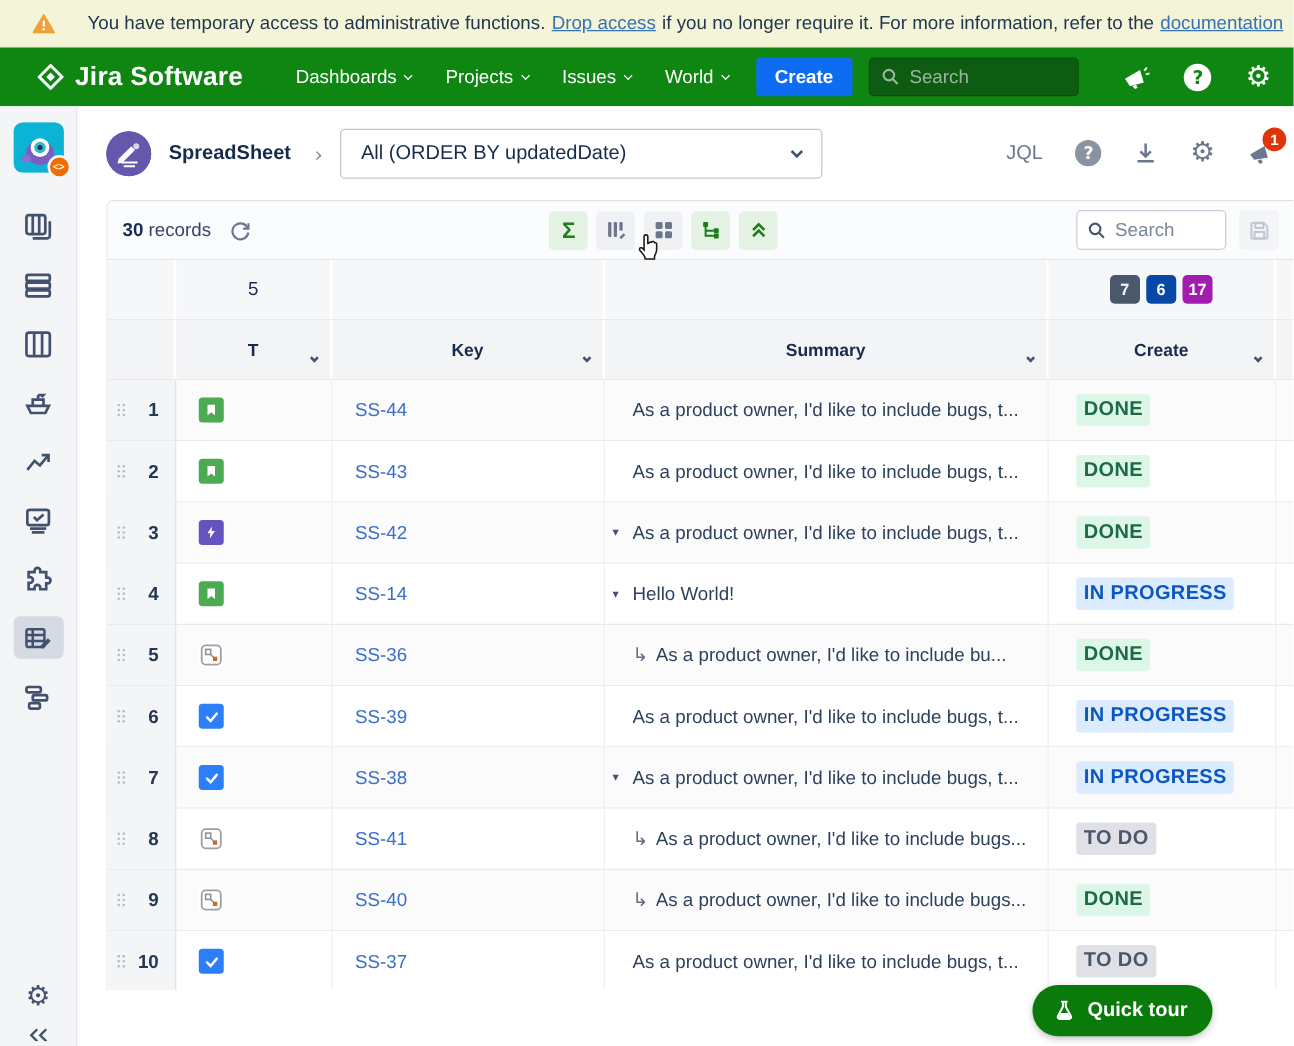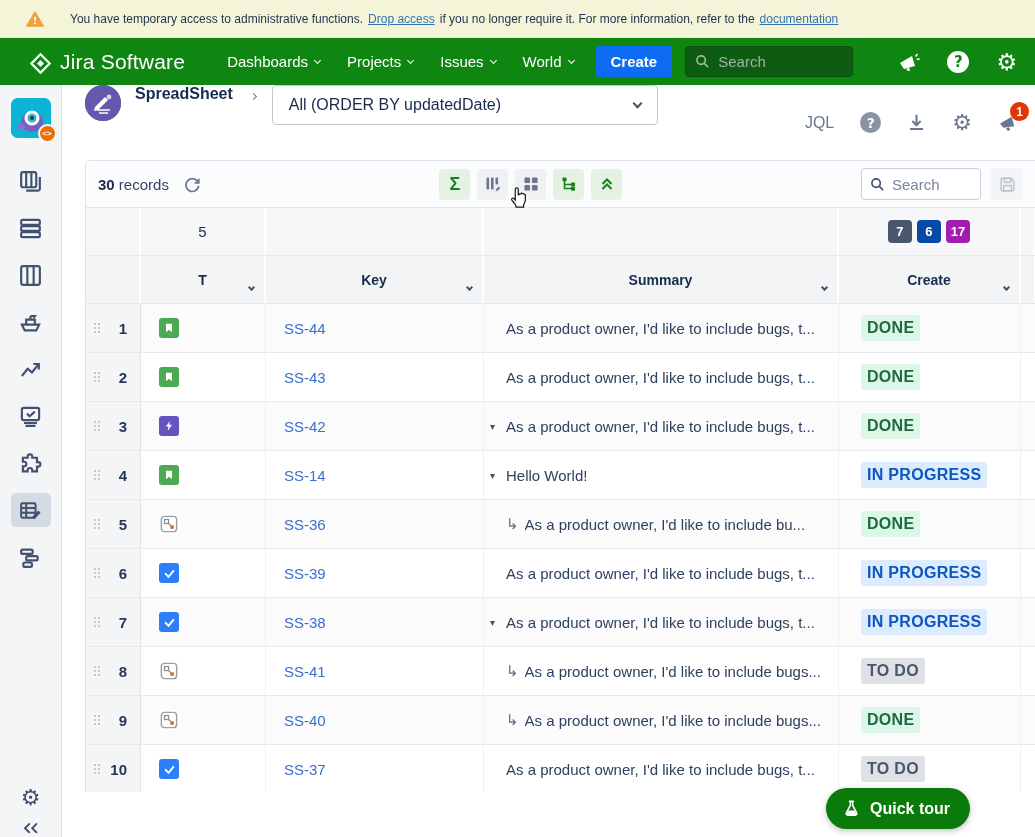--- a/index.html
+++ b/index.html
@@ -2,28 +2,28 @@
 <html><head>
 <meta charset="utf-8">
 <style>
   * { margin:0; padding:0; box-sizing:border-box; }
   html,body { width:1035px; height:837px; overflow:hidden; background:#fff;
     font-family:"Liberation Sans", sans-serif; }
   .glyph { font-family:"DejaVu Sans", sans-serif; }
 
   
   .banner { height:38px; background:#f4f5d8; display:flex; align-items:center;
-    padding-left:26px; font-size:12px; color:#24364f; border-bottom:1px solid #e8e9c8; }
+    padding-left:26px; font-size:15px; color:#24364f; border-bottom:1px solid #e8e9c8; }
   .banner .warn { width:18px; height:16px; margin-right:26px; flex:0 0 auto; }
   .banner a { color:#3572b0; text-decoration:underline; cursor:pointer; margin:0 5px; white-space:nowrap; }
   .banner .seg { white-space:nowrap; }
 
   
   .navbar { height:47px; background:#108612; display:flex; align-items:center; padding:0 18px 0 30px; }
-  .logo { display:flex; align-items:flex-end; gap:9px; color:#fff; font-size:21px; letter-spacing:.2px; }
+  .logo { display:flex; align-items:center; gap:9px; color:#fff; font-size:21px; letter-spacing:.2px;font-weight:bold; }
   .menus { display:flex; align-items:center; gap:27px; margin-left:42px; }
   .menu { color:#fff; font-size:15px; display:flex; align-items:center; gap:7px; cursor:pointer; }
   .chev { display:inline-block; width:7px; height:7px; border-right:2px solid currentColor;
     border-bottom:2px solid currentColor; transform:rotate(45deg); }
   .chev.sm { width:5px; height:5px; border-width:1.5px; margin-top:-3px; }
   .create-btn { margin-left:22px; background:#0d6cf2; color:#fff; font-size:15px; font-weight:bold;
     border:none; border-radius:3px; padding:7px 15px; cursor:pointer; }
   .nav-search { margin-left:13px; width:168px; height:31px; background:#0d5c12; border:1px solid #0a4e0f;
     border-radius:4px; display:flex; align-items:center; padding:0 9px; gap:8px; }
   .nav-search input { background:transparent; border:none; outline:none; color:#cfe0d2; font-size:15px; width:110px;
@@ -45,21 +45,21 @@
   .side-item { width:40px; height:34px; display:flex; align-items:center; justify-content:center;
     margin-top:13px; color:#42526E; cursor:pointer; border-radius:5px; }
   .side-item.first { margin-top:26px; }
   .side-item.selected { background:#d6dae2; }
   .side-bottom { margin-top:auto; display:flex; flex-direction:column; align-items:center; }
   .gear-glyph { font-size:22px; color:#42526E; line-height:1; }
 
   .main { flex:1; position:relative; background:#fff; min-width:0; }
 
   
-  .crumb-row { height:75px; display:flex; align-items:flex-start; padding-left:23px; position:relative; }
+  .crumb-row { height:75px; display:flex; align-items:center; padding-left:23px; position:relative; }
   .sheet-avatar { width:36px; height:36px; border-radius:50%; background:#6458ac; flex:0 0 auto; }
   .crumb-title { font-size:16px; font-weight:bold; color:#172B4D; margin-left:14px; }
   .crumb-sep { color:#6b778c; margin:0 16px 0 18px; }
   .chev.right { transform:rotate(-45deg); }
   .filter-select { width:386px; height:40px; border:1px solid #c1c7d0; border-radius:4px; background:#fff;
     display:flex; align-items:center; padding:0 16px; font-size:16px; color:#172B4D; cursor:pointer; }
   .filter-select .chev { margin-left:auto; color:#42526E; margin-top:-3px; }
   .crumb-right { position:absolute; right:16px; top:0; height:75px; display:flex; align-items:center; gap:26px; }
   .jql { font-size:16px; font-weight:normal; color:#6b778c; cursor:pointer; }
   .gray-circle { width:21px; height:21px; border-radius:50%; background:#8993a4; color:#fff; font-weight:bold;

